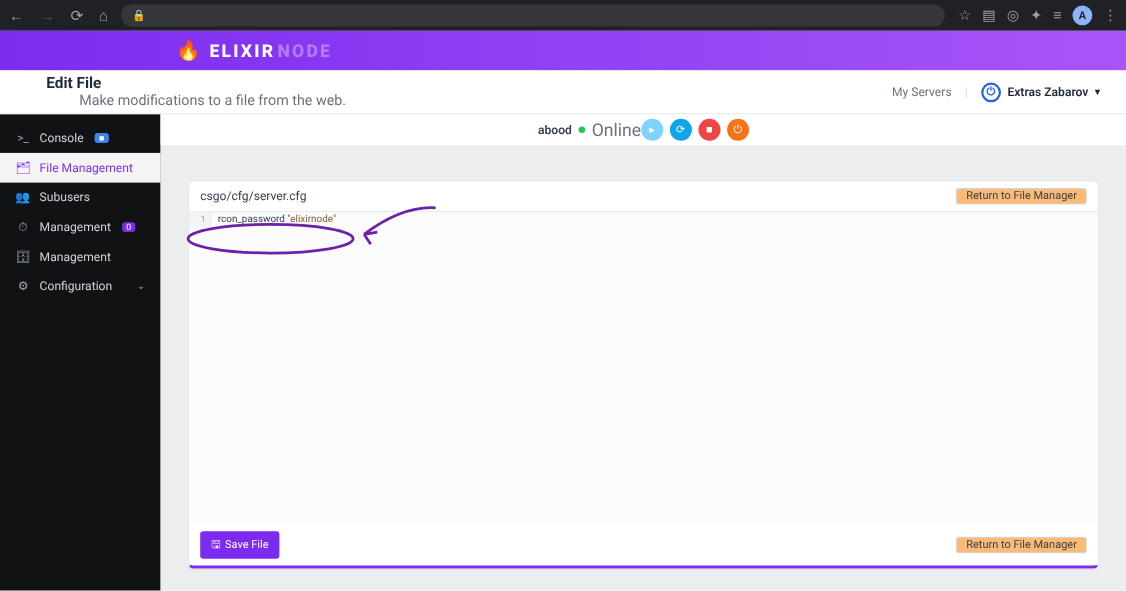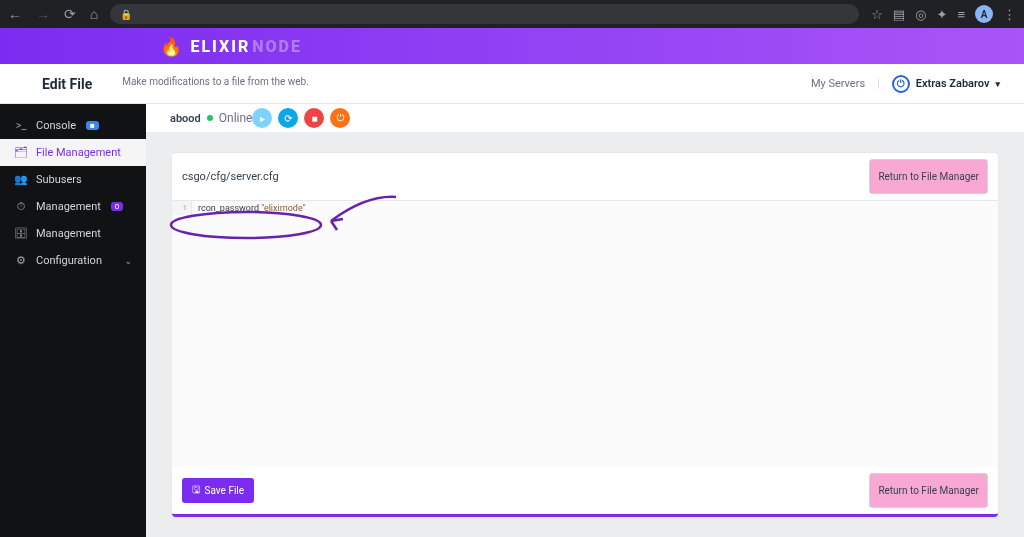--- a/index.html
+++ b/index.html
@@ -19,55 +19,55 @@
 .brand { display: flex; align-items: center; gap: 2px; font-weight: 800; letter-spacing: 2px; font-size: 16px; }
 .brand-flame { font-size: 18px; margin-right: 4px; }
 .brand-accent { color: rgba(255,255,255,0.35); }
 .topnav-spacer { flex: 1; }
 .topnav-links { display: flex; gap: 14px; align-items: center; }
 .topnav-links a { color: #fff; text-decoration: none; }
 .panels-btn { border: 1px solid #fff; border-radius: 14px; padding: 4px 14px; font-size: 12px; cursor: pointer; }
 
 
 .page-header { background: #fff; height: 40px; display: flex; align-items: center; justify-content: space-between; padding: 0 24px 0 42px; border-bottom: 1px solid #e5e7eb; }
-.page-title-block { display: flex; flex-direction: row; }
+.page-title-block { display: flex; flex-direction: column; }
 .page-title { font-size: 14px; font-weight: 700; color: #1f2937; }
-.page-subtitle { font-size: 10px; color: #6b7280; padding-left: 30px; }
+.page-subtitle { font-size: 13px; color: #6b7280; padding-left: 30px; }
 .header-right { display: flex; align-items: center; gap: 12px; font-size: 11px; }
 .my-servers { color: #6b7280; }
 .user-chip { display: flex; align-items: center; gap: 6px; font-weight: 600; color: #1f2937; }
 .user-badge { width: 18px; height: 18px; border-radius: 50%; border: 2px solid #2563eb; display: flex; align-items: center; justify-content: center; color: #2563eb; font-size: 10px; }
 
 
 .layout { display: flex; height: calc(537px - 28px - 36px - 40px); }
 .sidebar { width: 146px; background: #111214; padding-top: 8px; }
 .side-item { display: flex; align-items: center; gap: 8px; padding: 7px 14px; font-size: 11px; color: #d1d5db; cursor: pointer; }
 .side-item .icon { width: 14px; text-align: center; font-size: 11px; color: #9ca3af; }
 .side-item.active { background: #f5f5f5; color: #7b2cf0; }
 .side-item.active .icon { color: #7b2cf0; }
 .badge-pill { background: #7b2cf0; color: #fff; font-size: 8px; border-radius: 3px; padding: 0 4px; margin-left: 2px; }
 .chevron-sm { margin-left: auto; font-size: 9px; color: #9ca3af; }
 
 
 .main { flex: 1; background: #ecedef; display: flex; flex-direction: column; }
-.server-bar { background: #fff; height: 28px; display: flex; align-items: center; justify-content: flex-start; padding: 0 24px; font-size: 11px; }
+.server-bar { background: #fff; height: 28px; display: flex; align-items: center; justify-content: center; padding: 0 24px; font-size: 11px; }
 .server-name-wrap { display: flex; align-items: center; gap: 6px; }
 .status-dot { width: 6px; height: 6px; border-radius: 50%; background: #22c55e; display: inline-block; }
-.status-text { color: #6b7280; font-size: 12px; }
+.status-text { color: #6b7280; font-size: 16px; }
 .server-actions { display: flex; gap: 6px; }
 .circ-btn { width: 20px; height: 20px; border-radius: 50%; display: flex; align-items: center; justify-content: center; color: #fff; font-size: 10px; cursor: pointer; }
 .circ-cyan { background: #7dd3fc; }
 .circ-blue { background: #0ea5e9; }
 .circ-red { background: #ef4444; }
 .circ-orange { background: #f97316; }
 
-.content-wrap { padding: 20px 26px; flex: 1; display: flex; flex-direction: column; }
+.content-wrap { padding: 20px 26px; flex: 1; display: flex; flex-direction: column; margin-top: 12px; }
 .editor-card { background: #fff; border-radius: 4px; box-shadow: 0 1px 2px rgba(0,0,0,0.06); flex: 1; display: flex; flex-direction: column; border-top: 1px solid #e5e7eb; border-bottom: 3px solid #7b2cf0; position: relative; }
 .editor-topbar { padding: 6px 10px; font-size: 11px; color: #374151; display: flex; justify-content: space-between; align-items: center; border-bottom: 1px solid #e5e7eb; }
-.return-btn { background: #f9a8d4; border: 1px solid #d1d5db; border-radius: 3px; padding: 11px 8px; font-size: 10px; cursor: pointer; color: #374151; }
+.return-btn { background: #fdba74; border: 1px solid #d1d5db; border-radius: 3px; padding: 1px 8px; font-size: 10px; cursor: pointer; color: #374151; }
 .editor-body { flex: 1; background: #fbfbfc; font-family: Menlo, Consolas, monospace; font-size: 9px; position: relative; }
 .code-line { display: flex; }
 .gutter { width: 20px; text-align: right; padding-right: 4px; color: #9ca3af; border-right: 1px solid #e5e7eb; background: #f3f4f6; font-size: 8px; line-height: 14px; }
 .code-text { padding-left: 6px; color: #374151; line-height: 14px; }
 .code-quoted { color: #8b5a2b; }
 .editor-footer { padding: 6px 10px; display: flex; justify-content: space-between; align-items: center; }
 .save-btn { background: #7b2cf0; color: #fff; border: none; border-radius: 3px; padding: 4px 10px; font-size: 10px; cursor: pointer; display: flex; align-items: center; gap: 4px; }
 
 
 .annotation { position: absolute; left: -6px; top: -8px; pointer-events: none; }

